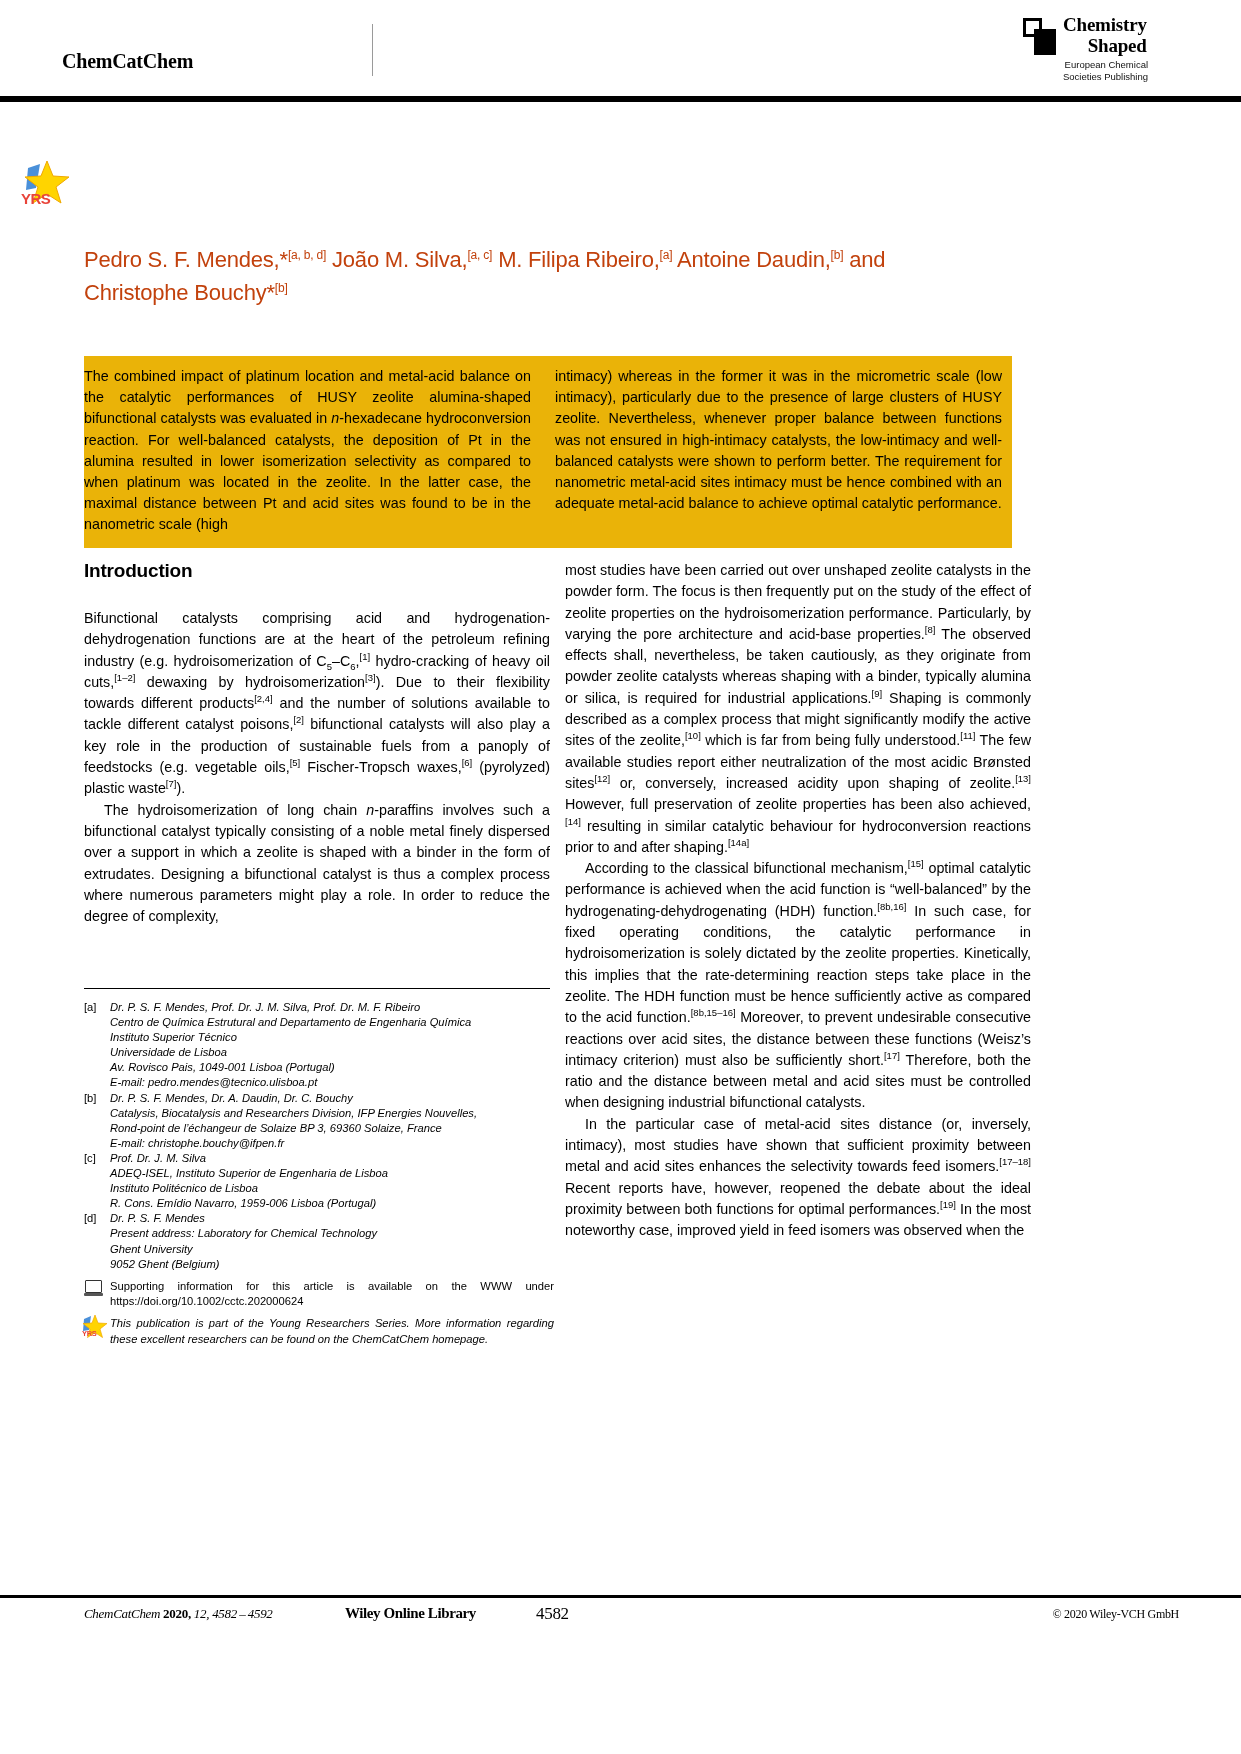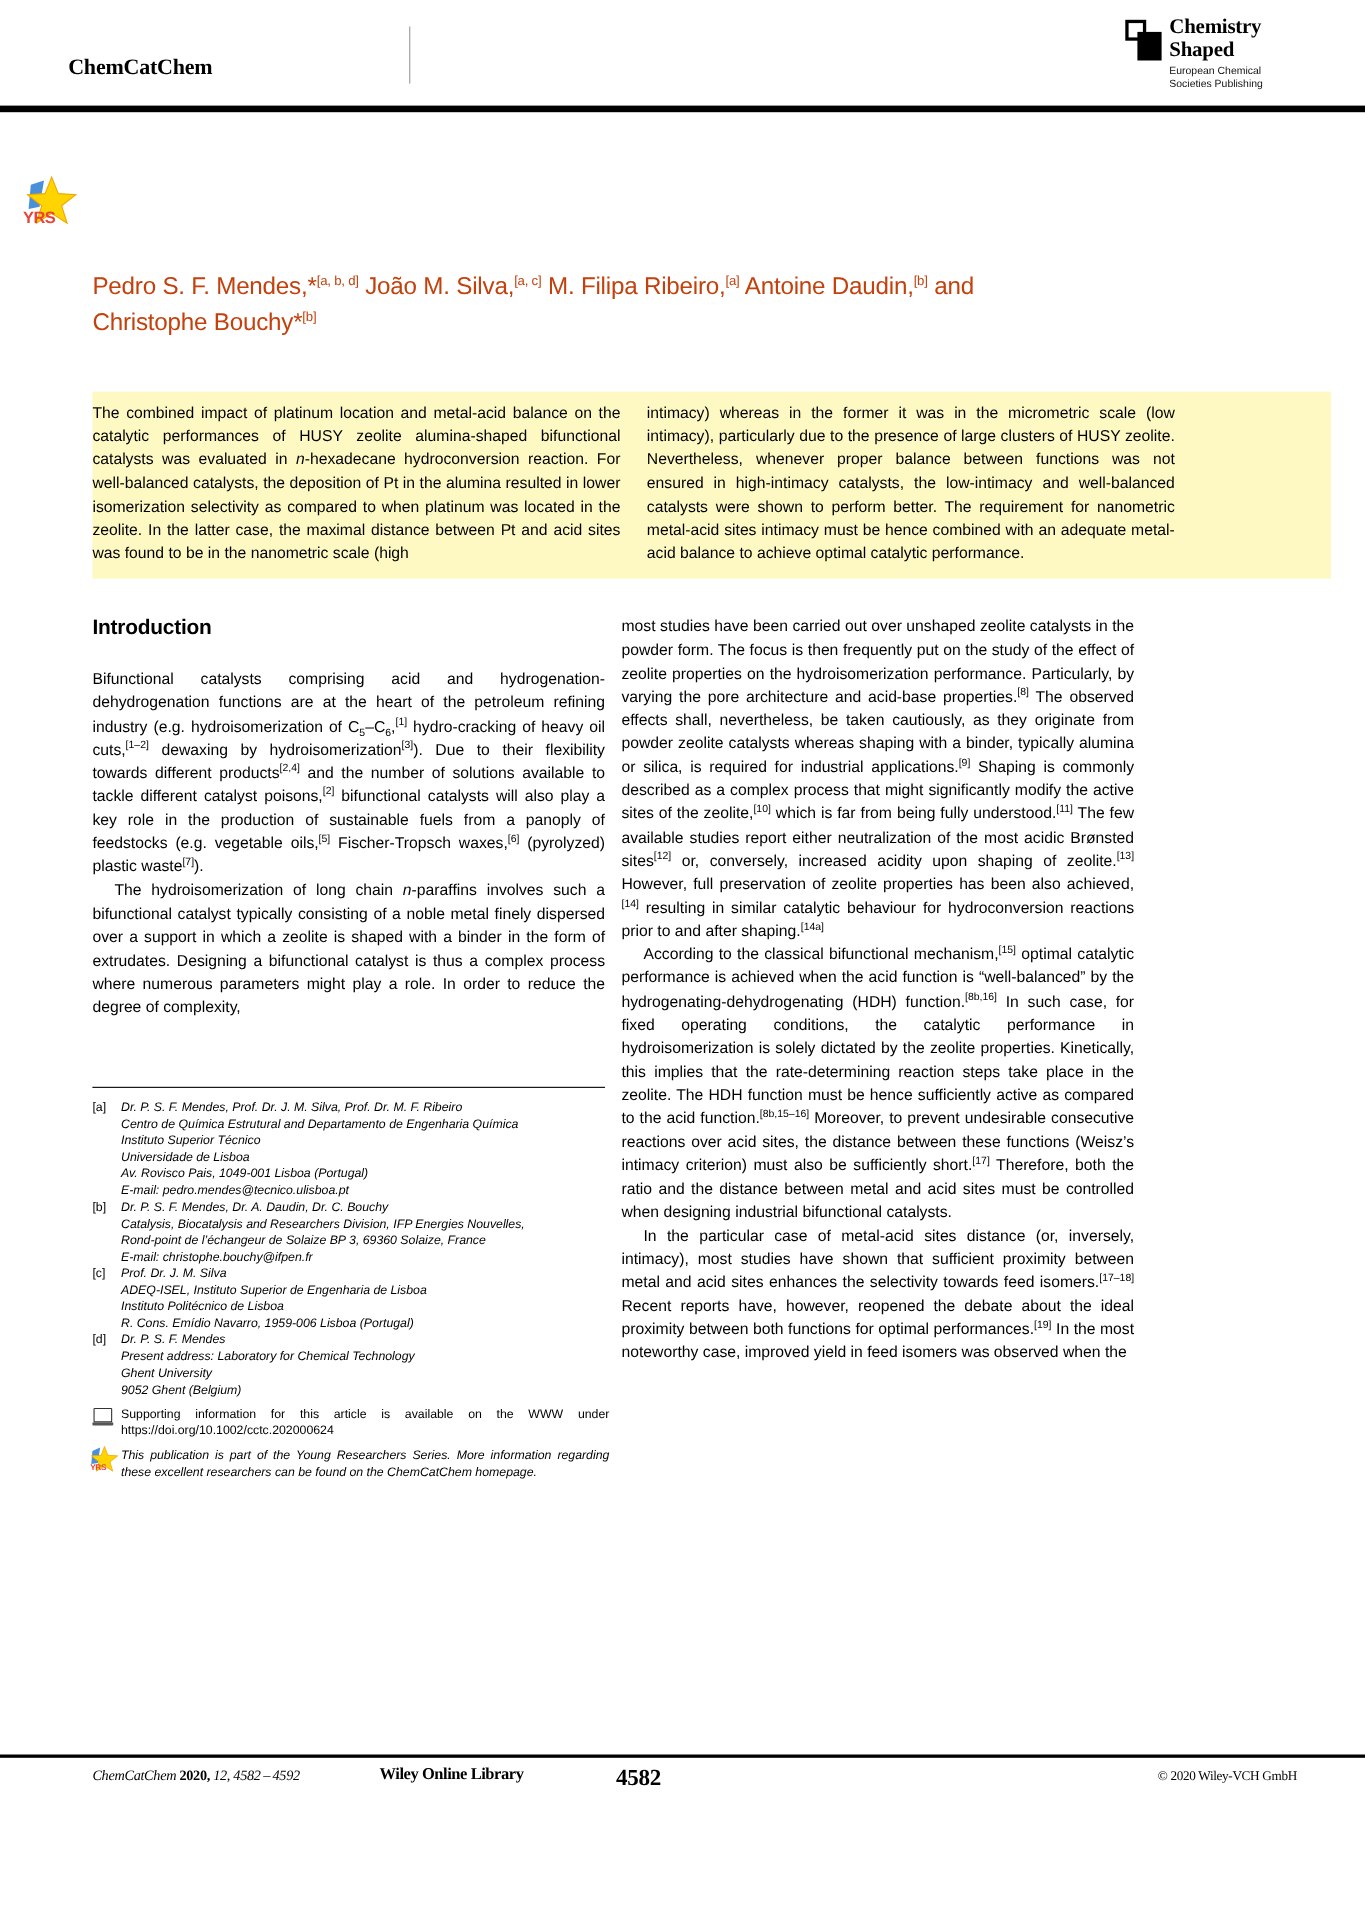--- a/index.html
+++ b/index.html
@@ -61,20 +61,21 @@
     font-weight: bold;
     line-height: 24px;
     letter-spacing: -0.4px;
   }
   .ce-logo {
     position: absolute;
     right: 58px;
     top: 14px;
     width: 160px;
     height: 68px;
+    text-align: right;
   }
   .ce-mark {
     position: absolute;
     left: 0; top: 4px;
     width: 34px; height: 38px;
   }
   .ce-mark .sq-outline {
     position: absolute;
     left: 0; top: 0;
     width: 19px; height: 19px;
@@ -165,22 +166,22 @@
     font-size: 12px;
     vertical-align: super;
     line-height: 0;
   }
 
   
   .abstract {
     position: absolute;
     left: 84px;
     top: 356px;
-    width: 1126px;
-    background: #fef9c3;
+    width: 928px;
+    background: #eab308;
     padding: 10px 10px 12px 0px;
     box-sizing: border-box;
   }
   .abstract-cols {
     display: flex;
     gap: 24px;
   }
   .abstract-col {
     width: 480px;
     font-size: 14.3px;
@@ -329,24 +330,23 @@
   .footer-left .bold { font-weight: bold; }
   .footer-wol {
     position: absolute;
     left: 345px; top: -1px;
     font-size: 15px;
     font-weight: bold;
     letter-spacing: -0.4px;
   }
   .footer-page {
     position: absolute;
-    left: 560px; top: -2px;
-    font-size: 21px;
+    left: 536px; top: -2px;
+    font-size: 17px;
     letter-spacing: -0.3px;
-    font-weight: bold;
   }
   .footer-right {
     position: absolute;
     right: 62px; top: 1px;
     font-size: 12px;
     letter-spacing: -0.3px;
   }
 </style>
 </head>
 <body>

